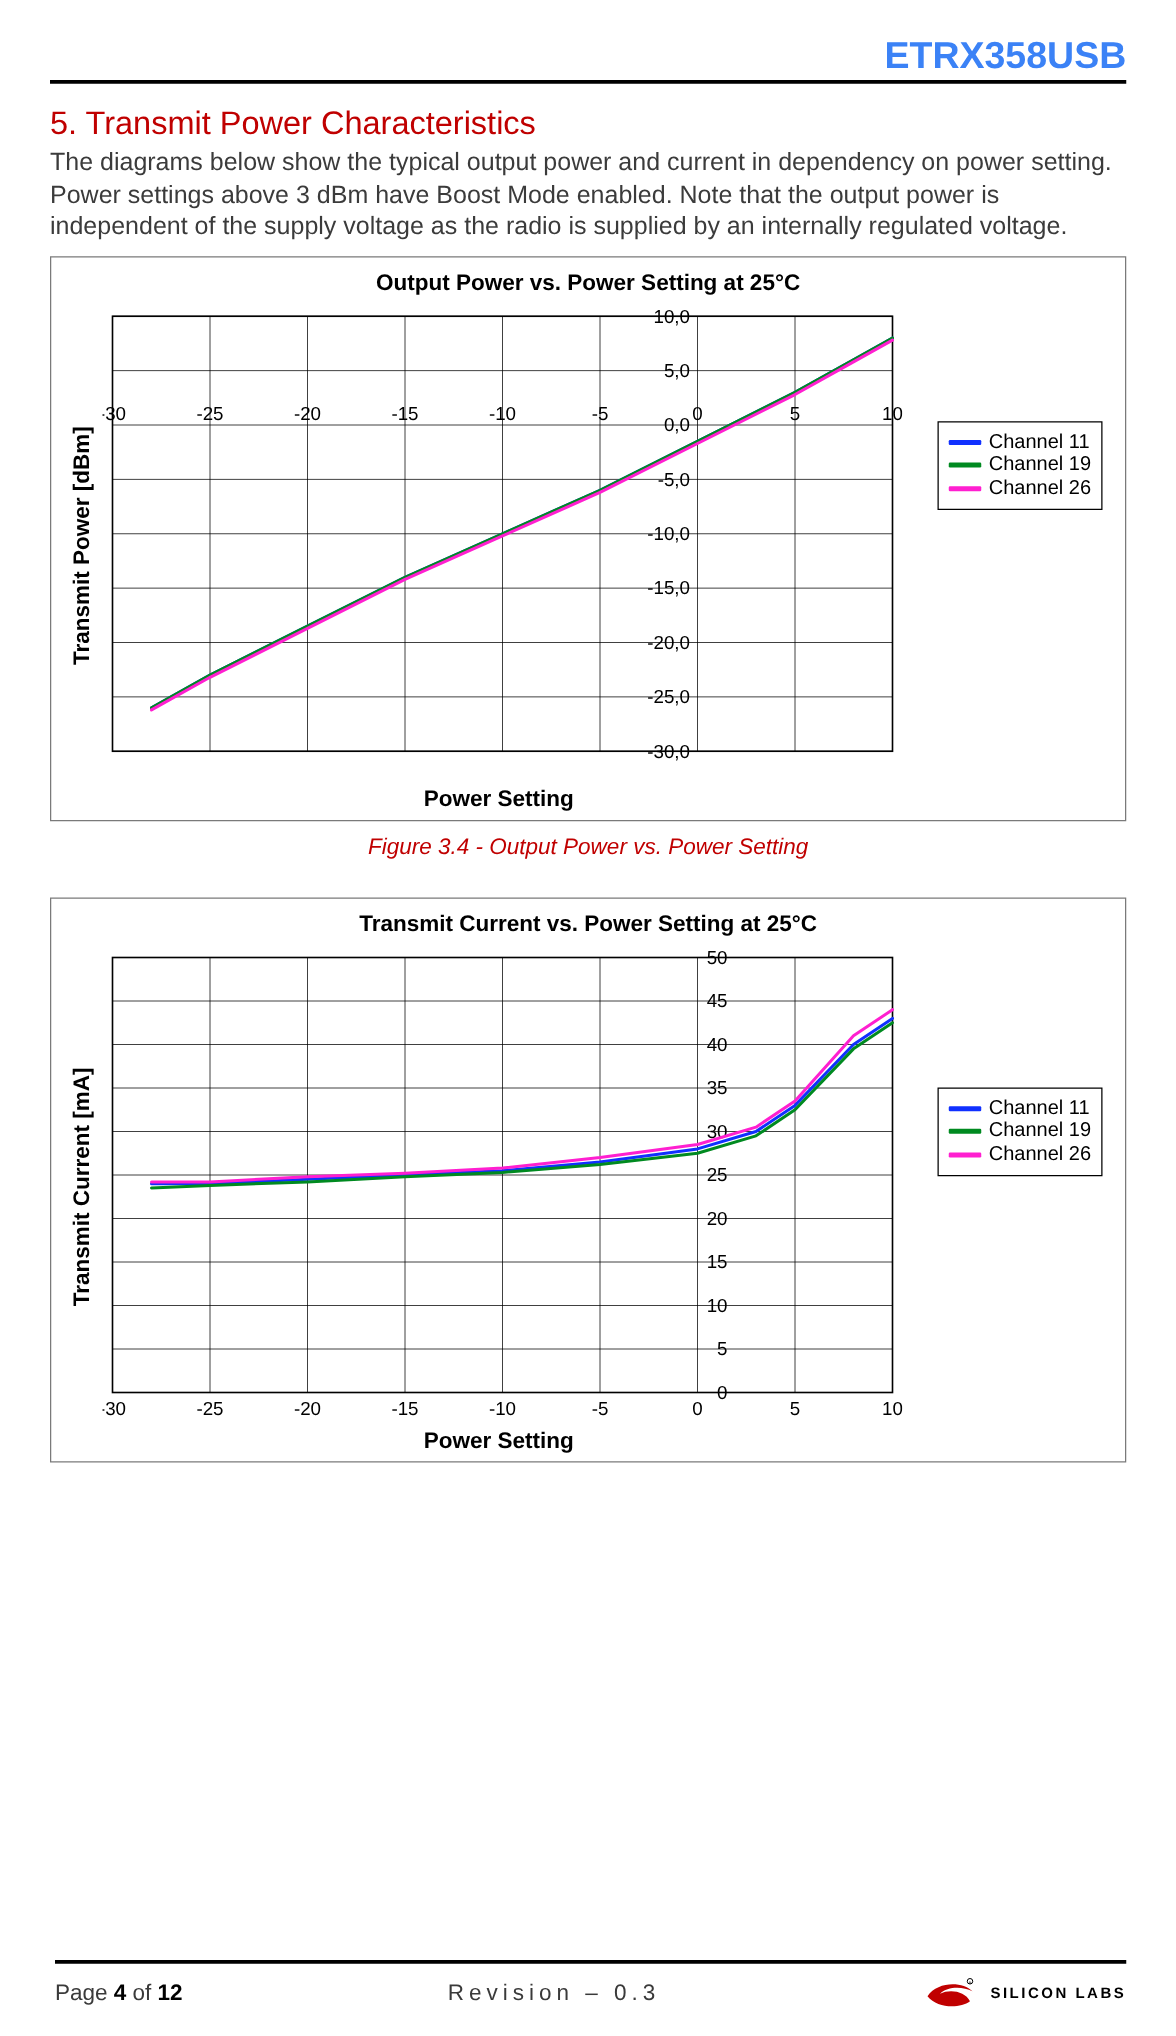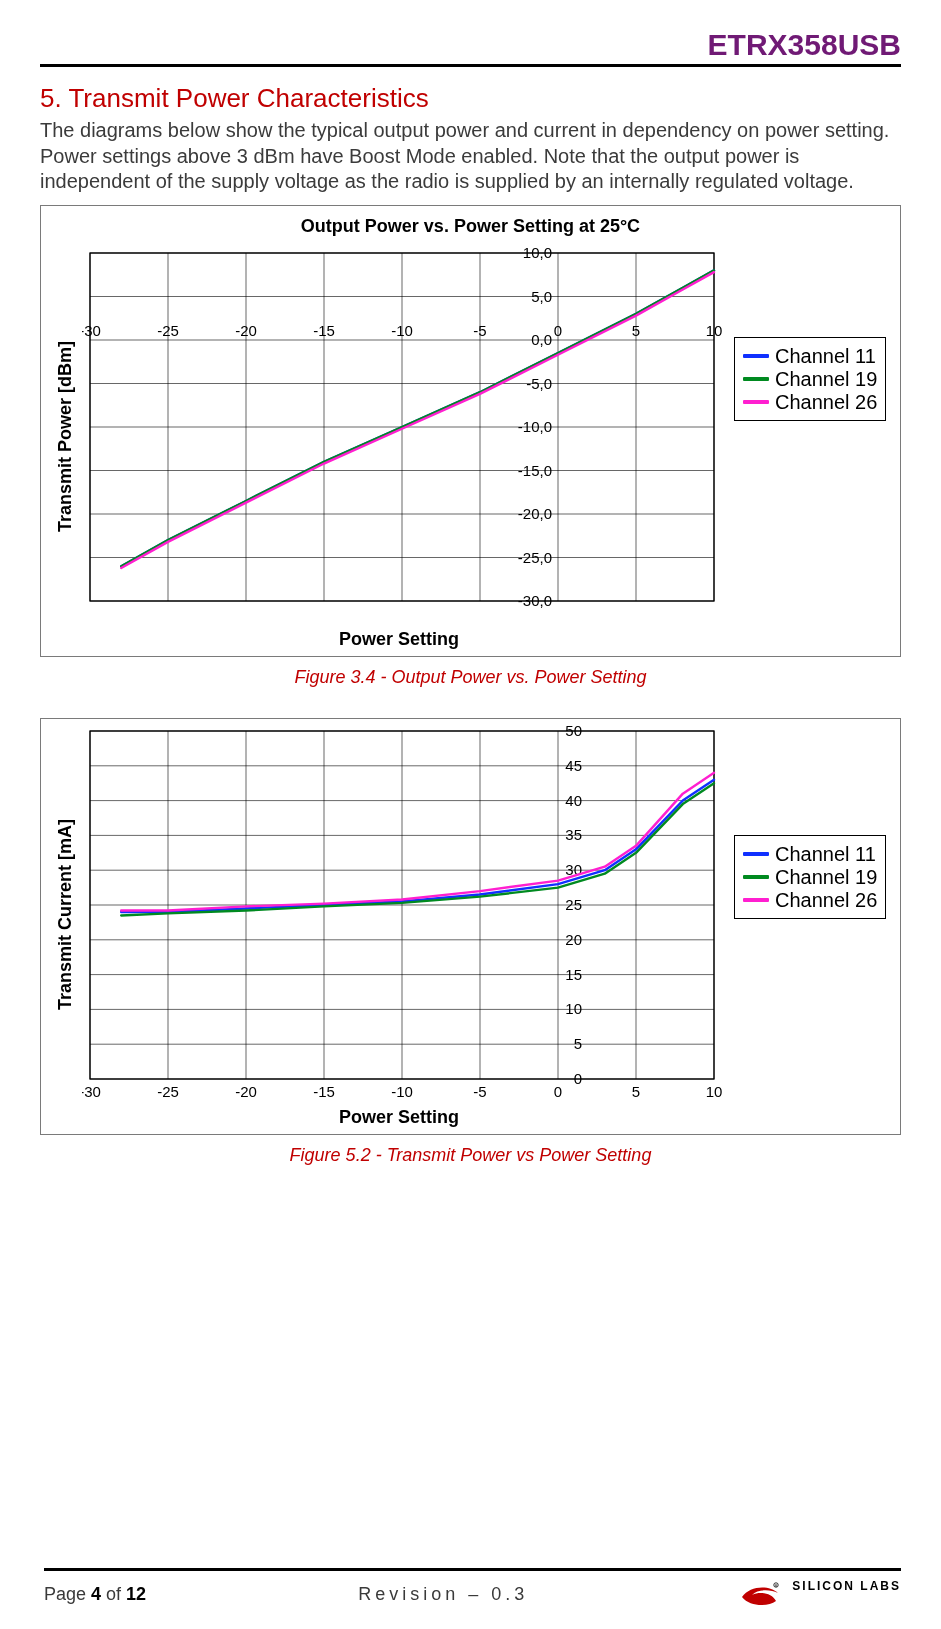--- a/index.html
+++ b/index.html
@@ -1,36 +1,36 @@
 <!DOCTYPE html>
 <html><head>
 <meta charset="utf-8">
 <style>
   html,body{margin:0;padding:0;background:#fff;color:#000;font-family:Arial,Helvetica,sans-serif}
   .page{width:941px;min-height:1629px;box-sizing:border-box;padding:28px 40px 14px 40px;position:relative}
   .header{width:100%;border-bottom:3px solid #000;padding-bottom:2px;margin-bottom:16px}
-  .header-title{color:#701a75;font-size:30px;font-weight:700;text-align:right}
+  .header-title{color:#3b82f6;font-size:30px;font-weight:700;text-align:right}
   h2.sec{color:#c00000;font-size:26px;font-weight:400;margin:0 0 4px 0}
   p.body{font-size:20px;line-height:1.28;margin:0 0 8px 0;color:#3b3b3b}
   .chart-box-outer{border:1px solid #7a7a7a;background:#fff;padding:6px 8px 6px 8px;margin-top:10px}
   .fig-cap{color:#c00000;font-size:18px;font-style:italic;text-align:center;margin:10px 0 30px 0}
   .chart-title{font-weight:700;font-size:18px;text-align:center;margin:4px 0 10px 0}
   .chart-row{display:flex;align-items:center}
   .yaxis-label{writing-mode:vertical-rl;transform:rotate(180deg);font-weight:700;font-size:18px;padding:0 6px;white-space:nowrap}
   svg{display:block}
   .xaxis-label{font-weight:700;font-size:18px;text-align:center;padding-top:2px}
-  .legend{border:1px solid #000;font-size:20px;padding:6px 8px;margin-left:12px;align-self:flex-start}
+  .legend{border:1px solid #000;font-size:16px;padding:6px 8px;margin-left:28px;align-self:flex-start}
   .legend-row{display:flex;align-items:center;line-height:1.1;margin:1px 0}
   .legend-swatch{width:26px;height:4px;border-radius:1px;margin-right:6px}
   .footer{position:absolute;left:44px;right:40px;bottom:20px}
   .footer-rule{border-top:3px solid #000;height:0}
   .footer-row{display:flex;justify-content:space-between;align-items:center;padding-top:8px;font-size:18px;color:#3a3a3a}
   .footer-left b{font-weight:700;color:#000}
   .footer-mid{letter-spacing:4px}
-  .logo{display:flex;gap:12px}
+  .logo{display:flex;align-items:center;gap:12px}
   .logo-mark{width:40px;height:30px;position:relative}
   .logo-mark svg{width:40px;height:30px}
   .logo-text{font-size:12px;font-weight:700;letter-spacing:2px;color:#000}
 </style>
 </head>
 <body>
 <div class="page">
 
 <div class="header">
   <div class="header-title">ETRX358USB</div>
@@ -101,20 +101,21 @@
         <span class="legend-swatch" style="background:#ff1fd0"></span>
         <span>Channel 26</span>
       </div>
     </div>
   </div>
   <div class="xaxis-label" style="margin-left:30px;width:640px">Power Setting</div>
 </div>
 <div class="fig-cap">Figure 3.4 - Output Power vs. Power Setting</div>
 
 <div class="chart-box-outer">
+  <div class="chart-title">Transmit Current vs. Power Setting at 25°C</div>
   <div class="chart-row">
     <div class="yaxis-label">Transmit Current [mA]</div>
     <svg id="chart2" width="640" height="380">
           <rect x="8" y="6" width="624" height="348" fill="#fff" stroke="#000" stroke-width="1.3"></rect>
           <line x1="8" y1="6" x2="632" y2="6" stroke="#000" stroke-width="0.6"></line>
           <text x="500" y="11" font-size="15" text-anchor="end" font-family="Arial">50</text>
           <line x1="8" y1="40.80000000000001" x2="632" y2="40.80000000000001" stroke="#000" stroke-width="0.6"></line>
           <text x="500" y="45.80000000000001" font-size="15" text-anchor="end" font-family="Arial">45</text>
           <line x1="8" y1="75.59999999999997" x2="632" y2="75.59999999999997" stroke="#000" stroke-width="0.6"></line>
           <text x="500" y="80.59999999999997" font-size="15" text-anchor="end" font-family="Arial">40</text>
@@ -166,21 +167,20 @@
         <span>Channel 19</span>
       </div>
       <div class="legend-row">
         <span class="legend-swatch" style="background:#ff1fd0"></span>
         <span>Channel 26</span>
       </div>
     </div>
   </div>
   <div class="xaxis-label" style="margin-left:30px;width:640px">Power Setting</div>
 </div>
-<div class="fig-cap">Figure 5.2 - Transmit Power vs Power Setting</div>
 
 <div class="footer">
   <div class="footer-rule"></div>
   <div class="footer-row">
     <span class="footer-left">
       <span>Page </span><b>4</b><span> of </span><b>12</b>
     </span>
     <span class="footer-mid">Revision – 0.3</span>
     <span class="logo">
       <span class="logo-mark">

